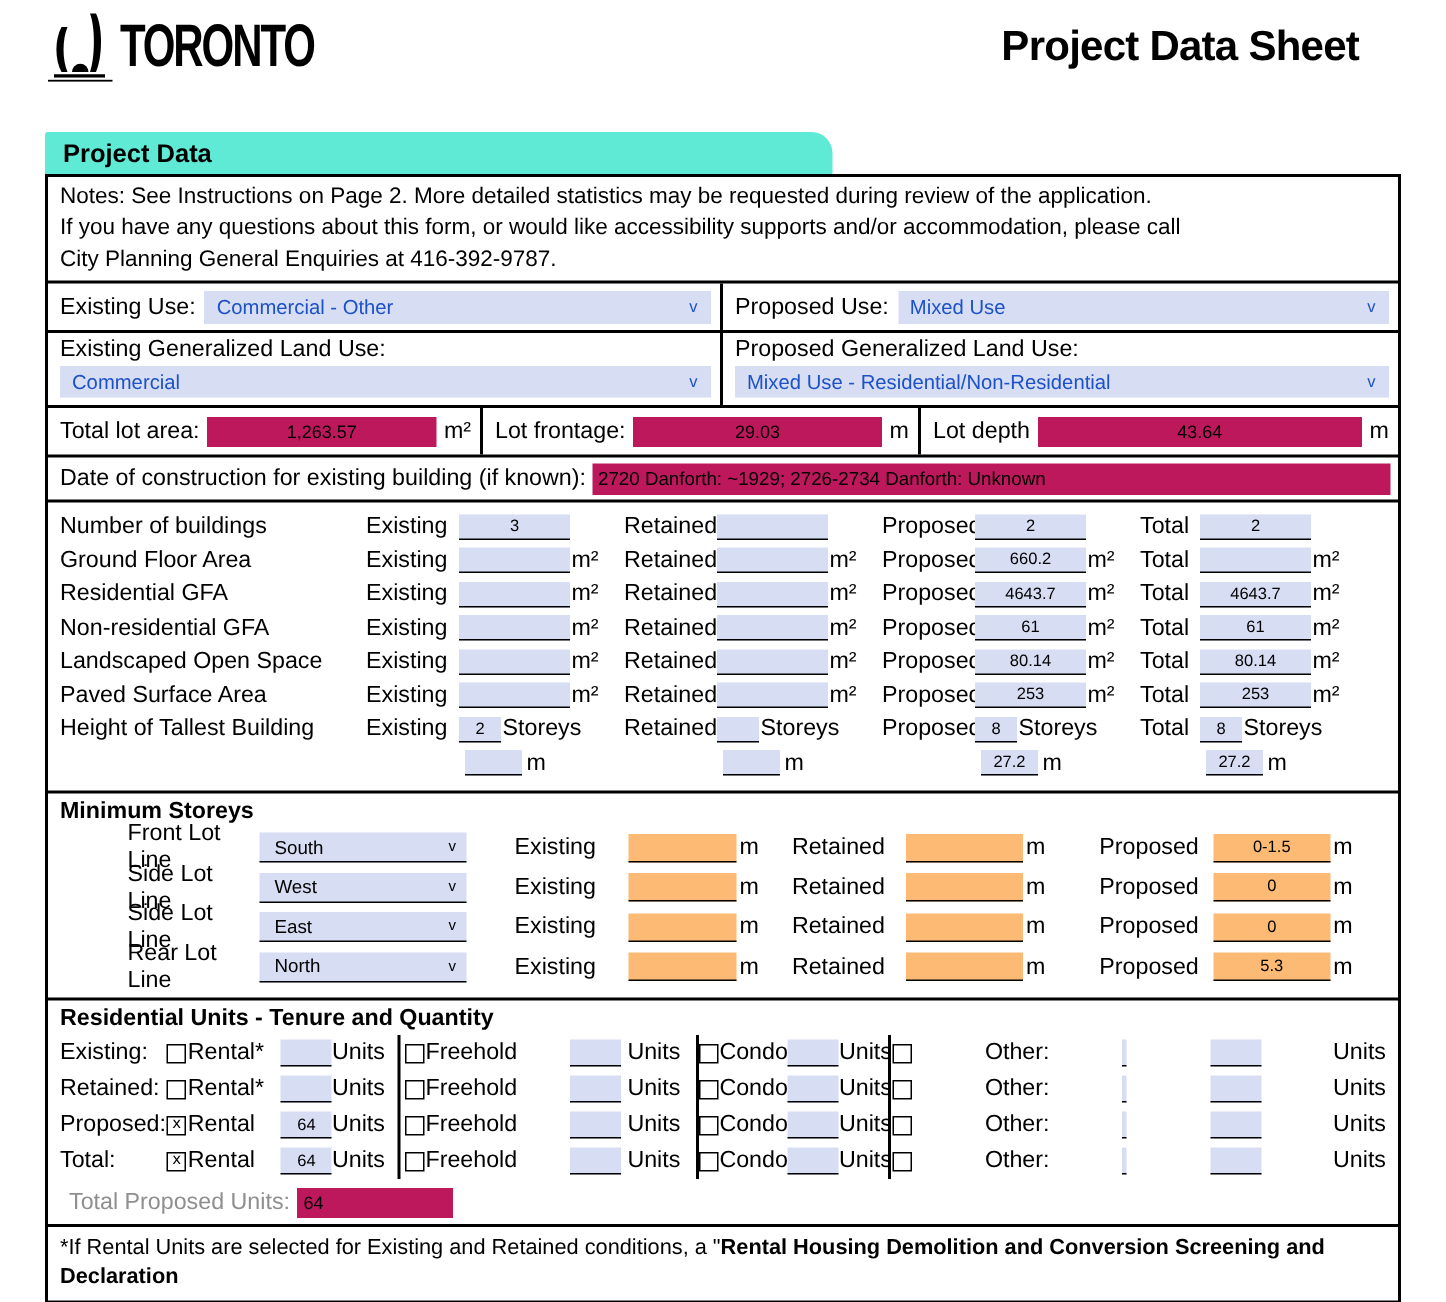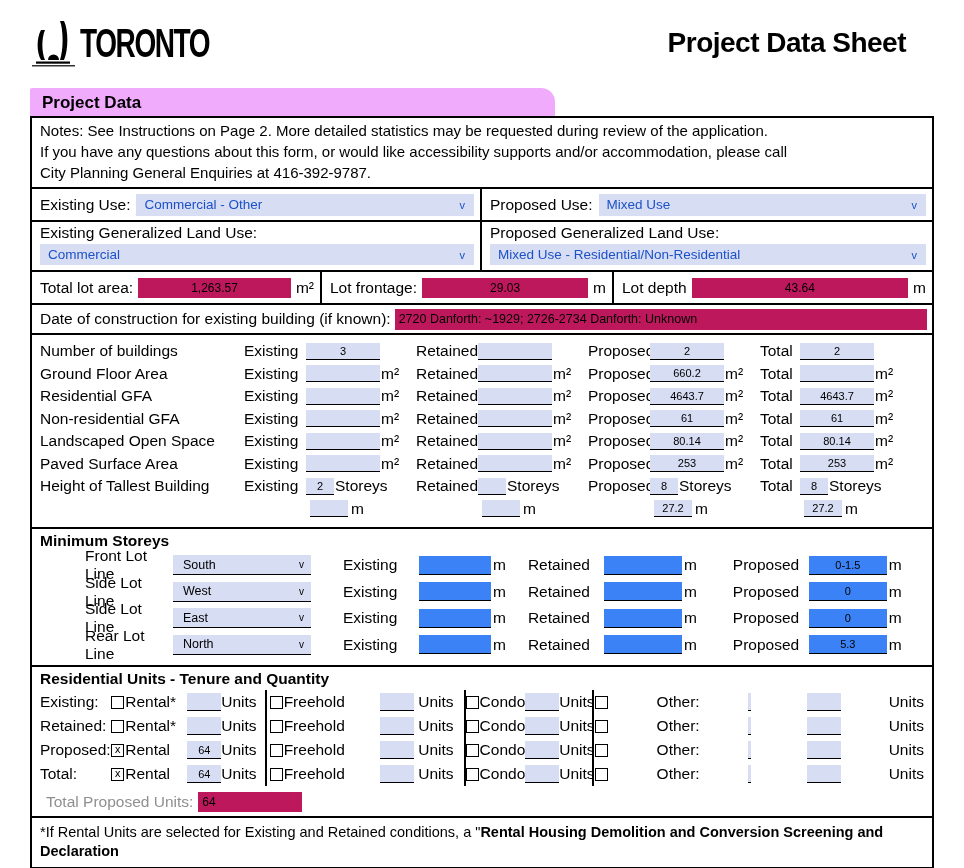--- a/index.html
+++ b/index.html
@@ -1,29 +1,29 @@
 <!DOCTYPE html>
 <html><head>
 <meta charset="utf-8">
 <style>
   html,body { margin:0; padding:0; background:#fff; }
   .sheet {
     position:relative; width:964px; height:868px; background:#fff;
     font-family:"Liberation Sans", sans-serif; color:#000; overflow:hidden;
   }
   
-  .hdr { position:absolute; left:30px; top:12px; right:58px; height:62px;
+  .hdr { position:absolute; left:30px; top:0; right:58px; height:62px;
          display:flex; justify-content:space-between; align-items:center; }
   .logo { display:flex; align-items:center; }
   .logo-text { font-weight:bold; font-size:40px; letter-spacing:-2px;
                transform:scaleX(0.70); transform-origin:left center; line-height:1; margin-left:2px; }
   .title { font-size:28px; font-weight:bold; letter-spacing:-0.5px; }
   
   .tab { position:absolute; left:30px; top:88px; width:525px; height:28px;
-         background:#f0abfc; border-radius:2px 14px 0 0; box-sizing:border-box;
+         background:#5eead4; border-radius:2px 14px 0 0; box-sizing:border-box;
          font-size:17px; font-weight:bold; padding:5px 0 0 12px; }
   
   .form { position:absolute; left:30px; top:116px; width:904px; box-sizing:border-box;
           border:2px solid #000; background:#fff; }
   .sec { border-bottom:2px solid #000; }
   .sec:last-child { border-bottom:none; }
   .field { background:#be185d; }
   
   .notes { font-size:15px; line-height:21px; padding:2px 8px 4px; }
   
@@ -74,21 +74,21 @@
   .setbacks { padding:3px 8px 7px; }
   .sb-title { font-size:15.5px; font-weight:bold; height:20px; }
   .sb-row { display:flex; align-items:center; height:26.5px; font-size:15.5px;margin-left:45px; }
   .sb-label { width:88px; }
   .sb-dd { width:138px; height:20px; box-sizing:border-box; background:#d7ddf3;
            border-bottom:1px solid #000; display:flex; align-items:center;
            justify-content:space-between; font-size:12.5px; padding:0 7px 0 10px;
            margin-right:32px; }
   .sb-chev { font-size:10px; }
   .sb-col { width:76px; }
-  .sb-field { height:19px; box-sizing:border-box; background:#3b82f6; border-bottom:1px solid #000;
+  .sb-field { height:19px; box-sizing:border-box; background:#fdba74; border-bottom:1px solid #000;
               display:flex; align-items:center; justify-content:center; font-size:11px; }
   .sb-field.ex { width:72px; }
   .sb-field.re { width:78px; }
   .sb-field.pr { width:78px; }
   .sb-unit { padding-left:2px; }
   .sb-unit.m1 { margin-right:22px; }
   .sb-unit.m2 { margin-right:36px; }
   
   .res { padding:3px 8px 2px; }
   .ru-title { font-size:15.5px; font-weight:bold; height:20px; }

